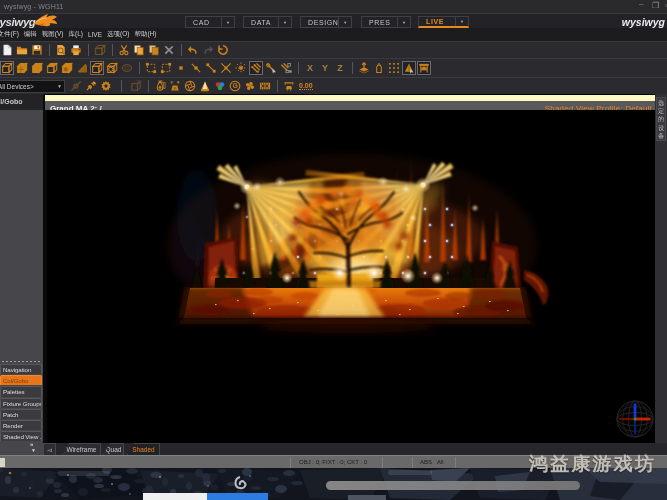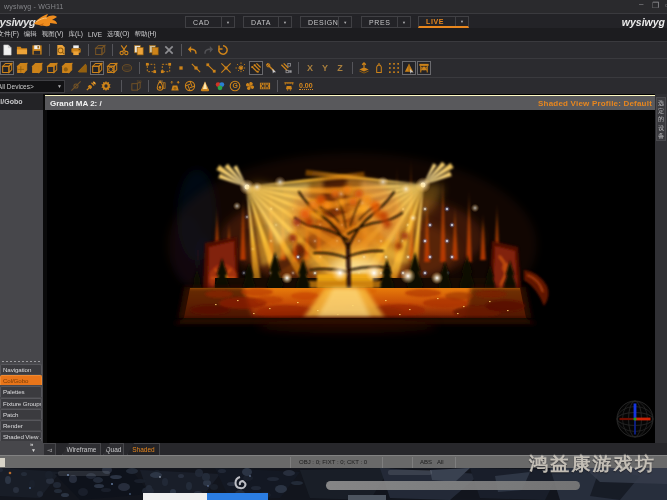--- a/index.html
+++ b/index.html
@@ -53,23 +53,23 @@
       background-image:radial-gradient(circle, #9a9a9e 35%, transparent 40%);
       background-size:4px 3px; background-repeat:repeat-x; }
   .sb-buttons { position:absolute; left:0px; top:270px; width:42px; }
   .sb-btn { height:10.2px; margin-bottom:1px; background:#3b3b3f; border:1px solid #57575c; border-bottom:none; border-radius:2px 2px 0 0; font-size:6.2px; color:#dcdcde; padding-left:2px; line-height:9.5px; white-space:nowrap; overflow:hidden; letter-spacing:-0.1px; }
   .sb-btn.active { background:#e8751a; color:#7a3c05; border-color:#f08a30; }
   .sb-corner { position:absolute; left:0; top:349px; width:43px; height:12px; background:#47474b; }
   .sb-corner .chev { position:absolute; left:30px; top:-2px; font-size:6px; color:#d8d8d8; font-weight:bold; }
   .sb-corner .dn { position:absolute; left:31px; top:4px; font-size:5px; color:#d8d8d8; }
 
   .viewport { position:absolute; left:47px; top:0; width:608px; height:361px; background:#000; }
-  .vp-header { position:absolute; left:-2px; top:1px; width:610px; height:15px; background:#59595c; border-top:1px solid #fef9c3; }
+  .vp-header { position:absolute; left:-2px; top:1px; width:610px; height:15px; background:#59595c; border-top:6px solid #fef9c3; }
   .vp-header .vh-l { position:absolute; left:5px; top:3px; font-size:8px; font-weight:bold; color:#f2f2f2; }
-  .vp-header .vh-r { position:absolute; right:3px; top:3px; font-size:8px; font-weight:bold; color:#e8871e; letter-spacing:.2px; }
+  .vp-header .vh-r { position:absolute; right:3px; top:3px; font-size:8px; font-weight:normal; color:#e8871e; letter-spacing:.2px; }
   #scene { position:absolute; left:0; top:16px; width:608px; height:333px; display:block; }
 
   .rightstrip { position:absolute; left:655px; top:0; width:12px; height:361px; background:#303034; }
   .vtab { position:absolute; left:1px; top:3px; width:10px; height:44px; background:#3c3c40; border:1px solid #4a4a4e; overflow:hidden; }
   .vtab span { position:absolute; left:1px; top:1px; width:7px; font-size:6.2px; line-height:8.2px; color:#bdbdbf; word-break:break-all; display:block; }
 
   .bottom-tabbar { position:absolute; left:43px; top:349px; width:624px; height:12px; background:#27272b; }
   .vtab-btn { position:absolute; top:0px; height:12px; background:#2e2e32; border:1px solid #47474b; border-bottom:none; color:#c8c8ca; font-size:6.5px; text-align:center; line-height:11px; clip-path:polygon(7px 0, 100% 0, 100% 100%, 0 100%); }
   .vtab-btn.mini { clip-path:polygon(0 0, calc(100% - 0px) 0, 100% 100%, 0 100%); }
   .vtab-btn.active { background:#222226; color:#e8871e; }

